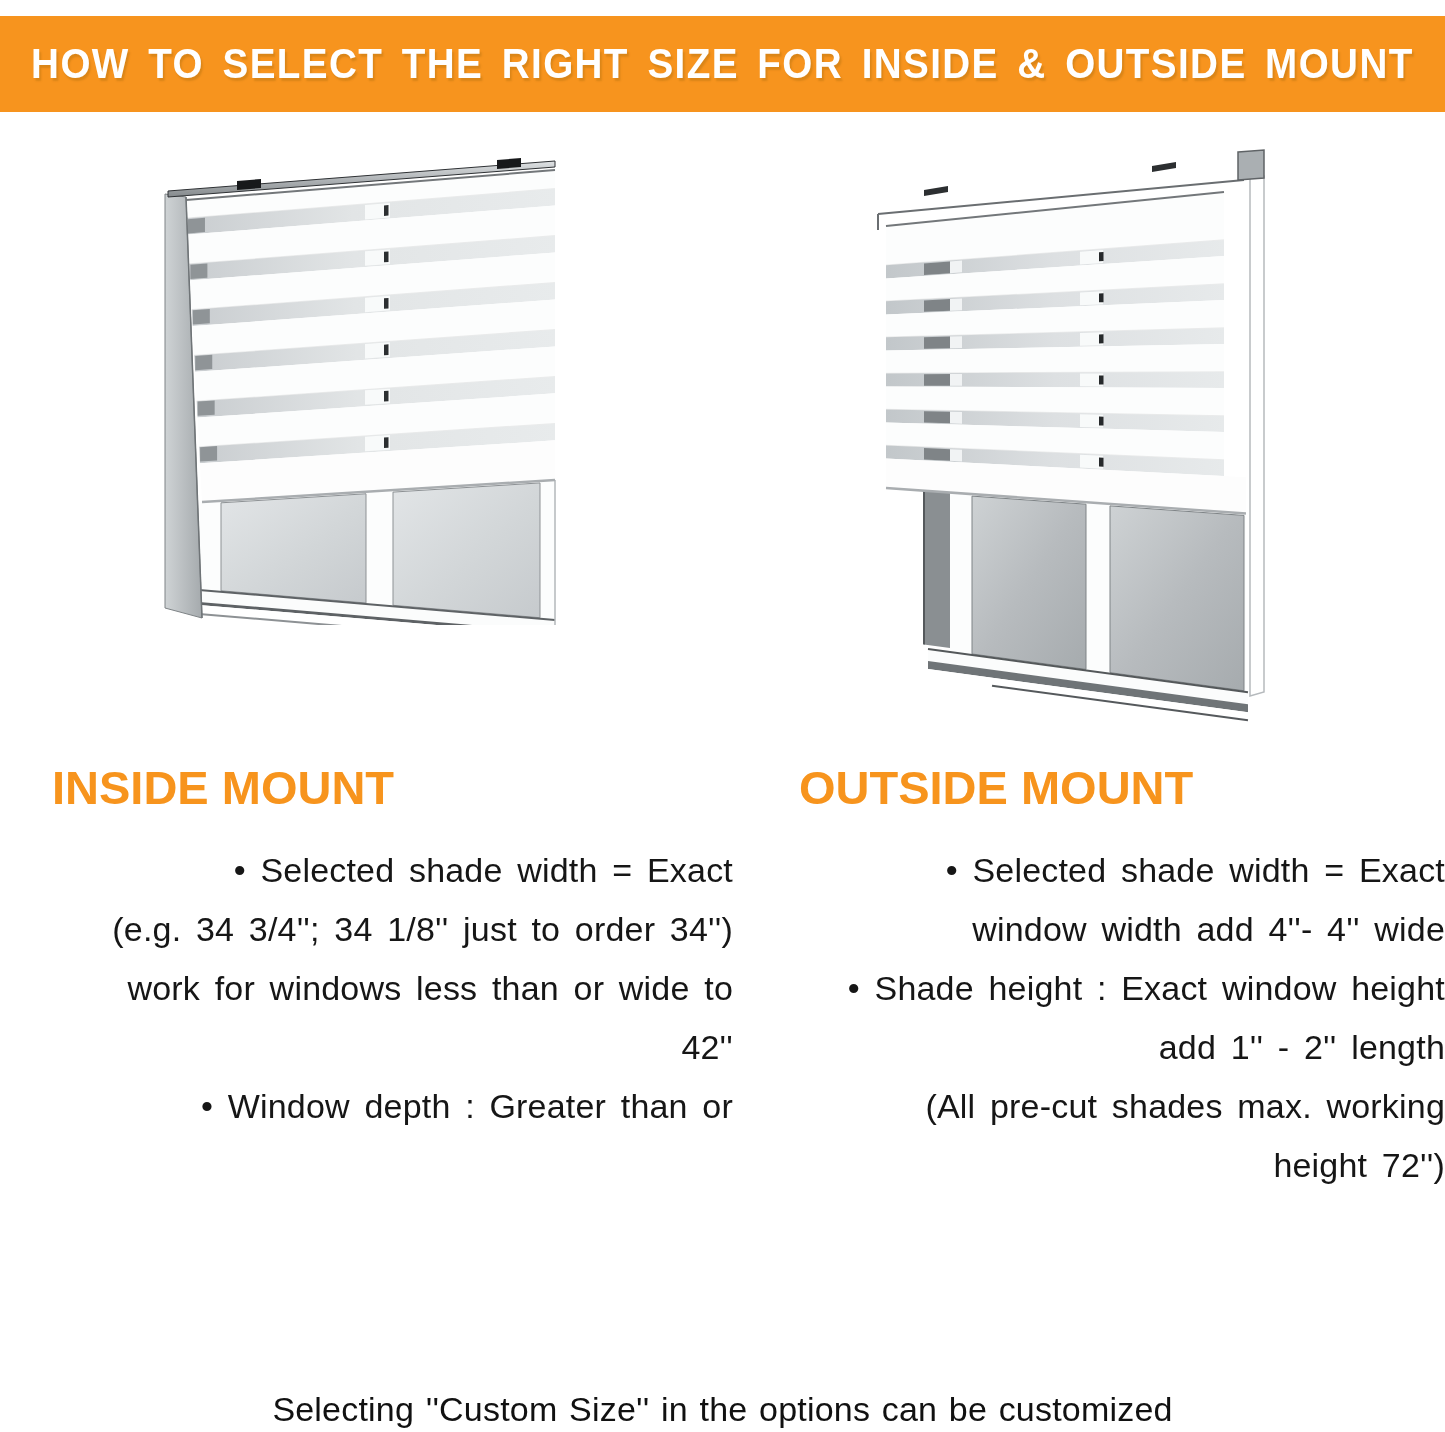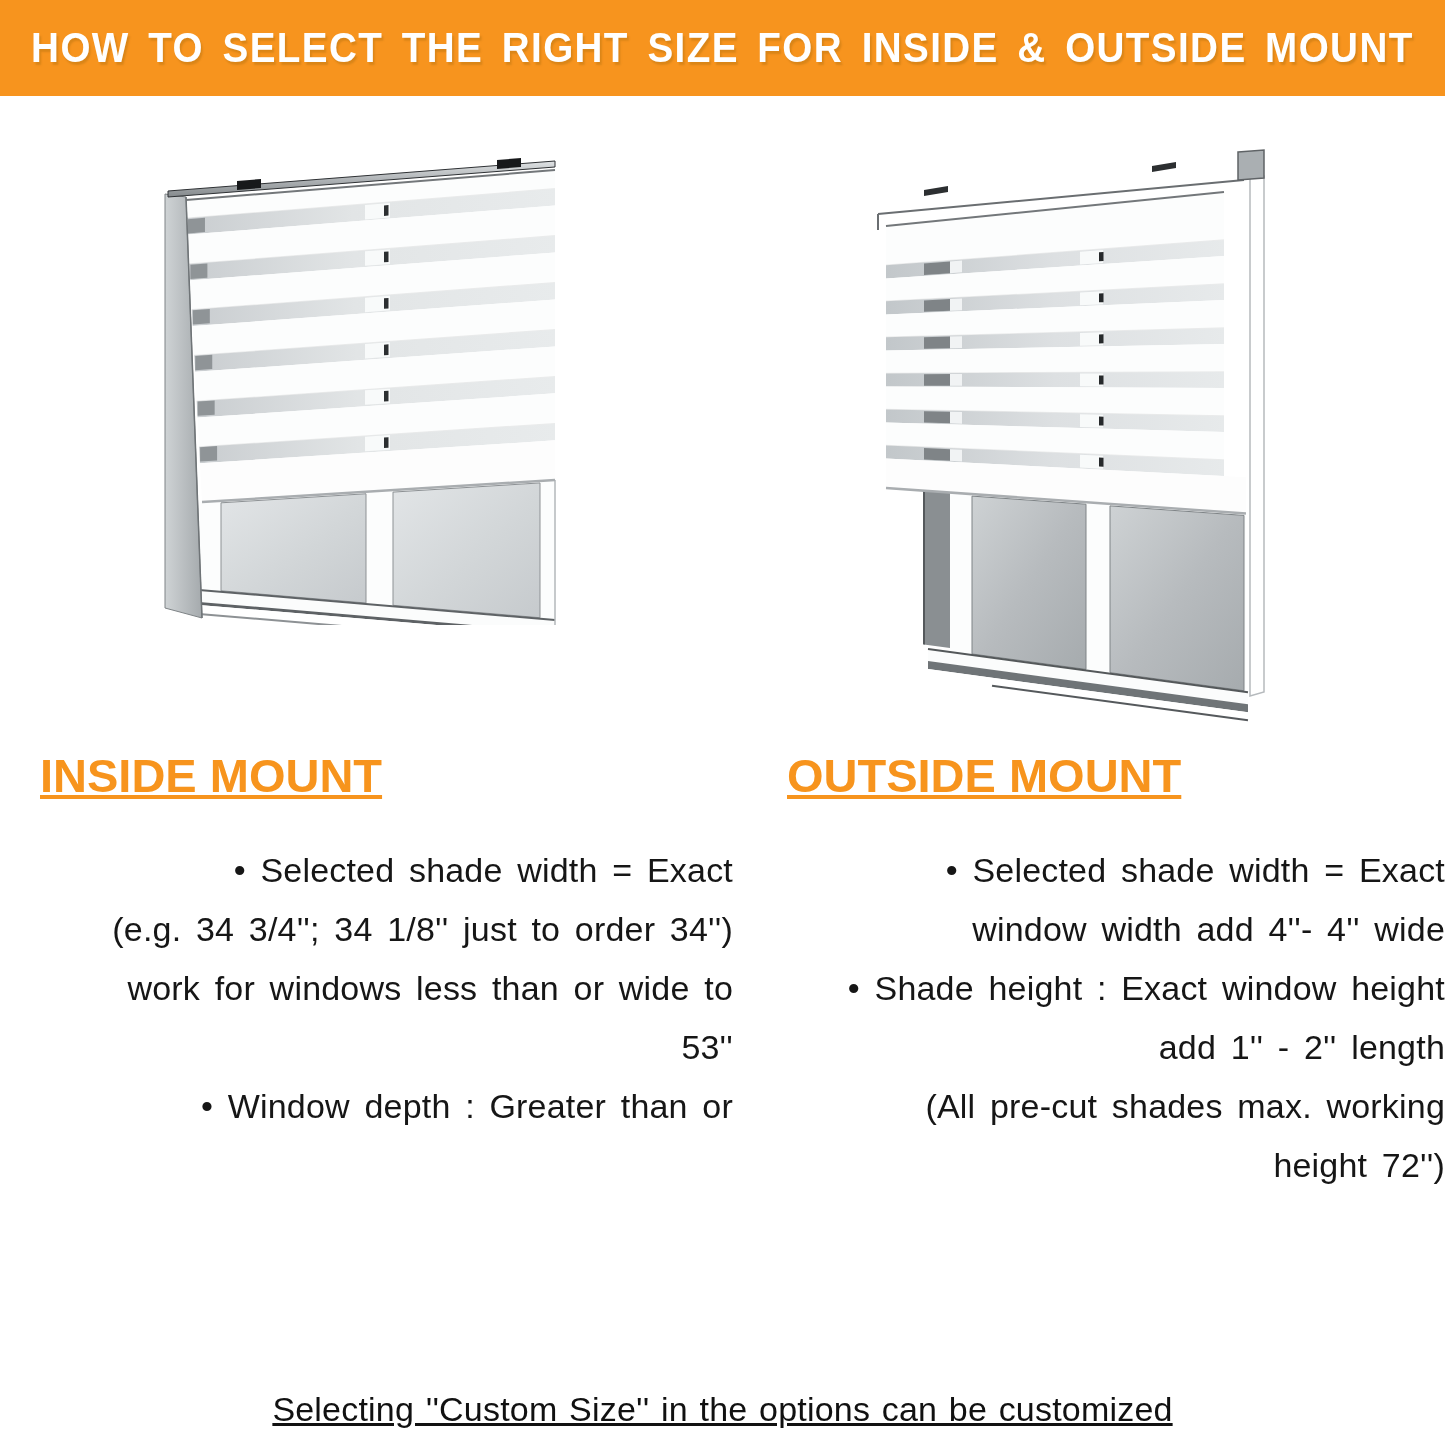--- a/index.html
+++ b/index.html
@@ -1,48 +1,48 @@
 <!DOCTYPE html>
 <html><head>
 <meta charset="utf-8">
 <style>
   html,body{margin:0;padding:0;}
   body{
     width:1445px;height:1432px;position:relative;overflow:hidden;
     background:#ffffff;font-family:"Liberation Sans", sans-serif;
   }
   .banner{
-    position:absolute;left:0;top:0;width:1445px;height:96px;
+    position:absolute;left:0;top:16px;width:1445px;height:96px;
     background:#F7941E;display:flex;align-items:center;justify-content:center;
   }
   .banner-title{
     color:#ffffff;font-weight:bold;font-size:42px;white-space:nowrap;
     letter-spacing:1.5px;word-spacing:7px;transform:scaleX(0.92);
     text-shadow:2px 3px 2px rgba(120,80,0,0.22);
   }
   .fig{position:absolute;}
   .fig-left{left:163px;top:150px;width:395px;height:475px;}
   .fig-right{left:872px;top:140px;width:408px;height:585px;}
   .fig svg{display:block;width:100%;height:100%;}
   .heading{
-    position:absolute;top:748px;margin:0;font-size:47px;font-weight:bold;
-    color:#F7941D;letter-spacing:0;white-space:nowrap;text-decoration:underline;
+    position:absolute;top:748px;margin:12px;font-size:47px;font-weight:bold;
+    color:#F7941D;letter-spacing:0;white-space:nowrap;
   }
   .heading-left{left:40px;}
   .heading-right{left:787px;}
   .notes{
     position:absolute;top:841px;font-size:34px;line-height:59px;
     color:#161616;letter-spacing:0.2px;word-spacing:5px;
   }
   .notes-left{left:27px;width:706px;}
   .notes-right{left:751px;width:694px;}
   .note-line{white-space:nowrap;text-align:right;}
   .footer-note{
     position:absolute;left:0;top:1390px;width:1445px;text-align:center;
-    font-size:34px;color:#111;letter-spacing:0.2px;word-spacing:2px;text-decoration:underline;
+    font-size:34px;color:#111;letter-spacing:0.2px;word-spacing:2px;
   }
 </style>
 </head>
 <body>
 
 <div class="banner">
   <span class="banner-title">HOW TO SELECT THE RIGHT SIZE FOR INSIDE &amp; OUTSIDE MOUNT</span>
 </div>
 
 <div class="fig fig-left">
@@ -205,21 +205,21 @@
   </svg>
 </div>
 
 <h2 class="heading heading-left">INSIDE MOUNT</h2>
 <h2 class="heading heading-right">OUTSIDE MOUNT</h2>
 
 <div class="notes notes-left">
   <div class="note-line">• Selected shade width = Exact</div>
   <div class="note-line">(e.g. 34 3/4''; 34 1/8'' just to order 34'')</div>
   <div class="note-line">work for windows less than or wide to</div>
-  <div class="note-line">53''</div>
+  <div class="note-line">42''</div>
   <div class="note-line">• Window depth : Greater than or</div>
 </div>
 
 <div class="notes notes-right">
   <div class="note-line">• Selected shade width = Exact</div>
   <div class="note-line">window width add 4''- 4'' wide</div>
   <div class="note-line">• Shade height : Exact window height</div>
   <div class="note-line">add 1'' - 2'' length</div>
   <div class="note-line">(All pre-cut shades max. working</div>
   <div class="note-line">height 72'')</div>

